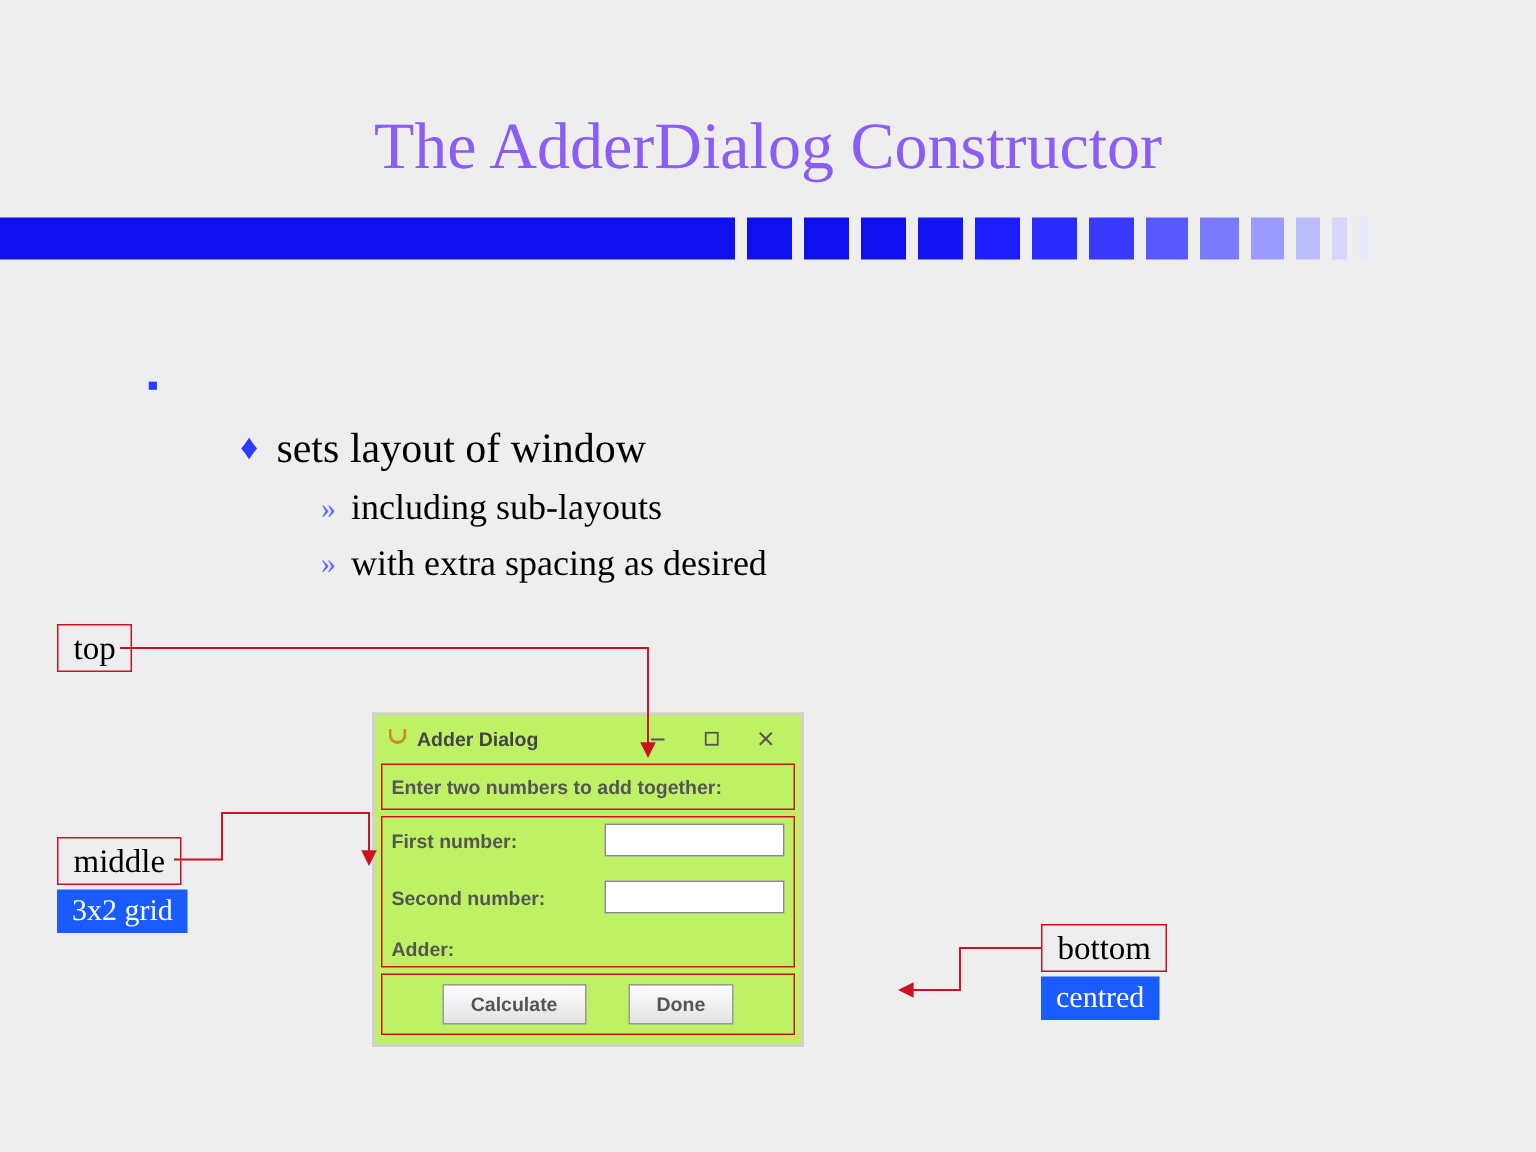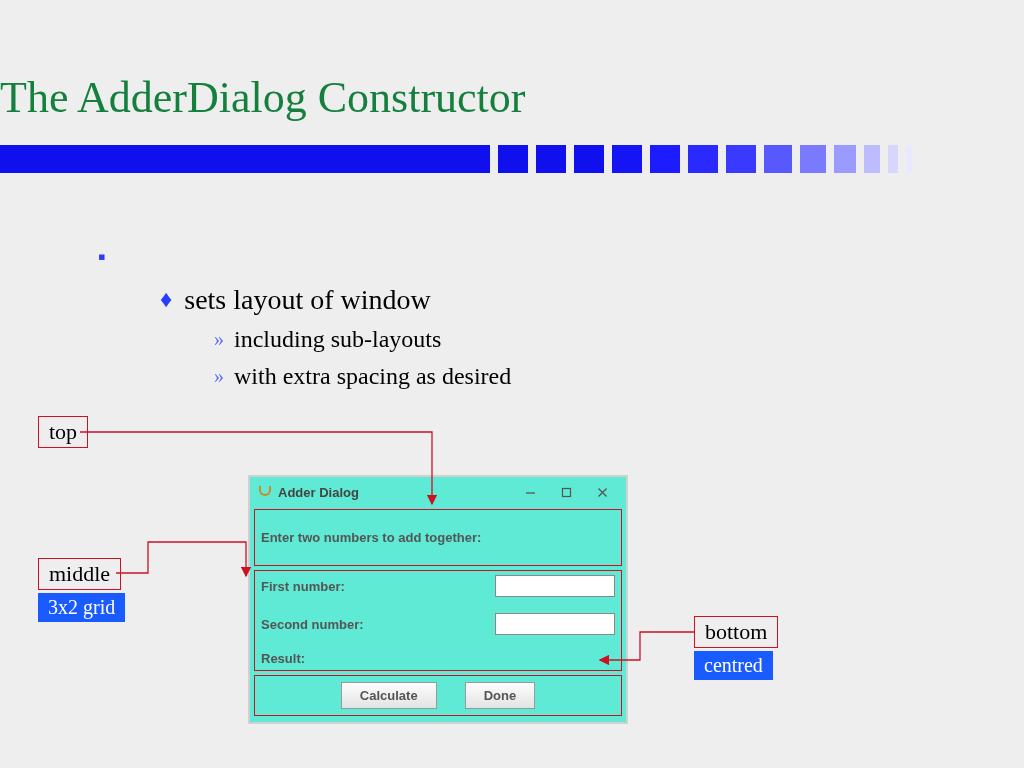--- a/index.html
+++ b/index.html
@@ -9,23 +9,23 @@
     background: #eeeeee;
     font-family: "Times New Roman", Times, serif;
     position: relative;
     overflow: hidden;
   }
   .title {
     position: absolute;
     top: 72px;
     left: 0;
     width: 100%;
-    text-align: left;
+    text-align: center;
     font-size: 44px;
-    color: #15803d;
+    color: #8b5cf6;
   }
   
   .bluebar {
     position: absolute;
     top: 145px;
     left: 0;
     width: 100%;
     height: 28px;
     display: flex;
     align-items: center;
@@ -98,22 +98,22 @@
     padding: 3px 10px;
     display: inline-block;
     margin-top: 3px;
   }
 
   
   .dialog {
     position: absolute;
     top: 475px;
     left: 248px;
-    width: 380px;
-    background: #5eead4;
+    width: 288px;
+    background: #bef264;
     border: 2px solid #d0d0d0;
     font-family: Arial, Helvetica, sans-serif;
     font-size: 13px;
     color: #555;
   }
   .titlebar {
     display: flex;
     align-items: center;
     height: 30px;
     padding: 0 6px;
@@ -140,21 +140,21 @@
     display: flex;
     align-items: center;
     justify-content: center;
     color: #555;
     font-size: 13px;
   }
   .winbtn svg { width: 11px; height: 11px; }
   .section-top {
     border: 1.5px solid #cc1122;
     margin: 2px 4px;
-    padding: 20px 6px;
+    padding: 7px 6px;
     font-weight: bold;
     color: #555;
   }
   .section-mid {
     border: 1.5px solid #cc1122;
     margin: 4px 4px;
     padding: 4px 6px;
     display: grid;
     grid-template-columns: 1fr 120px;
     row-gap: 10px;
@@ -270,21 +270,21 @@
           <line x1="9.5" y1="1.5" x2="1.5" y2="9.5" stroke="#555" stroke-width="1.3"></line>
         </svg>
     </span>
   </div>
   <div class="section-top">Enter two numbers to add together:</div>
   <div class="section-mid">
     <span>First number:</span>
     <input type="text" value="" style="">
     <span>Second number:</span>
     <input type="text" value="" style="">
-    <span>Result:</span>
+    <span>Adder:</span>
     <span></span>
   </div>
   <div class="section-bot">
     <button class="dlg-btn">Calculate</button>
     <button class="dlg-btn">Done</button>
   </div>
 </div>
 
 <svg class="connectors">
   <defs>

